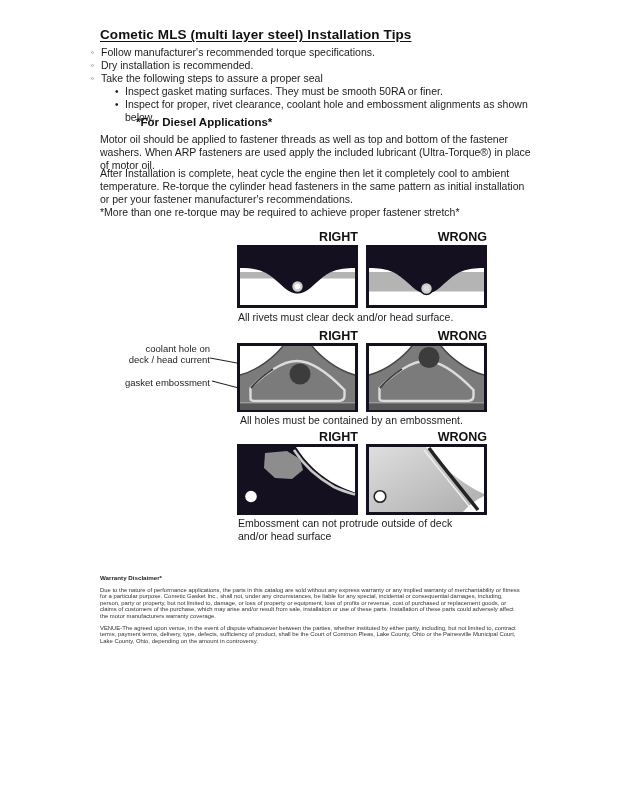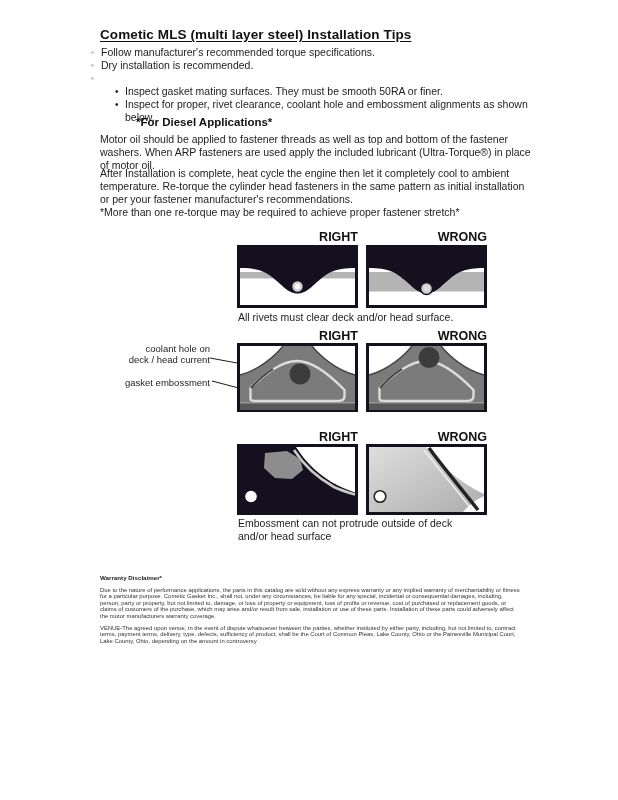--- a/index.html
+++ b/index.html
@@ -39,20 +39,21 @@
     <div class="bullet-row">
       <span class="marker">◦</span>
       <span>Follow manufacturer's recommended torque specifications.</span>
     </div>
     <div class="bullet-row">
       <span class="marker">◦</span>
       <span>Dry installation is recommended.</span>
     </div>
     <div class="bullet-row">
       <span class="marker">◦</span>
+      <span>Take the following steps to assure a proper seal</span>
     </div>
     <div class="bullet-row sub">
       <span class="marker">•</span>
       <span>Inspect gasket mating surfaces.  They must be smooth 50RA or finer.</span>
     </div>
     <div class="bullet-row sub">
       <span class="marker">•</span>
       <span>Inspect for proper, rivet clearance, coolant hole and embossment alignments as shown below.</span>
     </div>
   </div>
@@ -114,20 +115,21 @@
     <path d="M46 3 C38 13 22 27 3 32" fill="none" stroke="#454545" stroke-width="1.4"></path>
     <path d="M118 3 H75 C83 13 99 27 118 32 Z" fill="#ffffff"></path>
     <path d="M75 3 C83 13 99 27 118 32" fill="none" stroke="#454545" stroke-width="1.4"></path>
     <path d="M13.5 56 V45 C27 31 45 18 60 18 C76 18 93 32 107.5 47 V53 C107.5 56.5 105 58 101 58 H19 C15.5 58 13.5 57.5 13.5 56 Z" fill="none" stroke="#dcdcdc" stroke-width="2.4"></path>
     <path d="M14 45 C20 38 28 31 36 26" fill="none" stroke="#3f3f3f" stroke-width="2"></path>
     <circle cx="63" cy="14.5" r="10.5" fill="#3c3c3c"></circle>
     <rect x="3" y="59.3" width="115" height="1.2" fill="#a8a8a8"></rect>
     <rect x="3" y="60.5" width="115" height="6.5" fill="#585858"></rect>
   </svg>
 
+  <div class="abs caption" style="left:240px;top:414px;width:300px;">All holes must be contained by an embossment.</div>
 
   <div class="abs diagram-label" style="left:237px;top:430px;">RIGHT</div>
   <div class="abs diagram-label" style="left:366px;top:430px;">WRONG</div>
 
   <svg class="abs" style="left:237px;top:444px;" width="121" height="71" viewBox="0 0 121 71">
     <rect x="1.5" y="1.5" width="118" height="68" fill="#ffffff" stroke="#141020" stroke-width="3"></rect>
     <path d="M3 3 H59 C68 18 84 33 100 41 C106 44 113 47 118 48.5 V68 H3 Z" fill="#141020"></path>
     <path d="M57 6 C66 20 81 34 97 43 C103.5 46 111 48.5 118 50.5" fill="none" stroke="#c9c9c9" stroke-width="2.6"></path>
     <path d="M28 9 L50 7 L63 15 L66 26 L55 35 L38 34 L27 24 Z" fill="#8d8d8d"></path>
     <circle cx="14" cy="52.5" r="5.8" fill="#ffffff"></circle>

